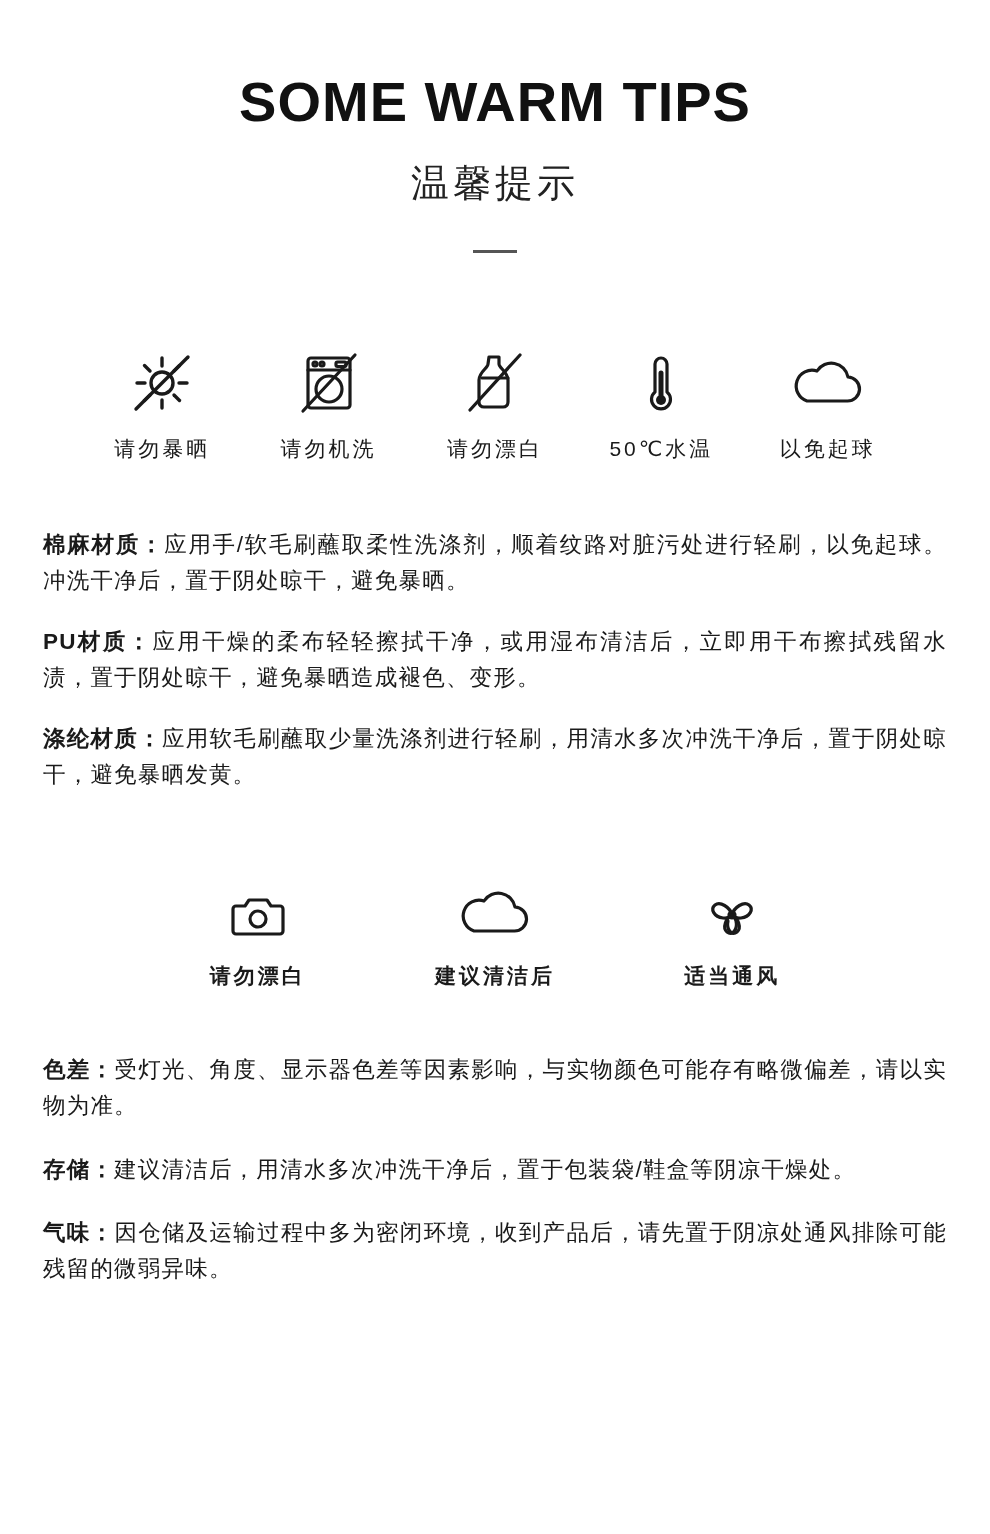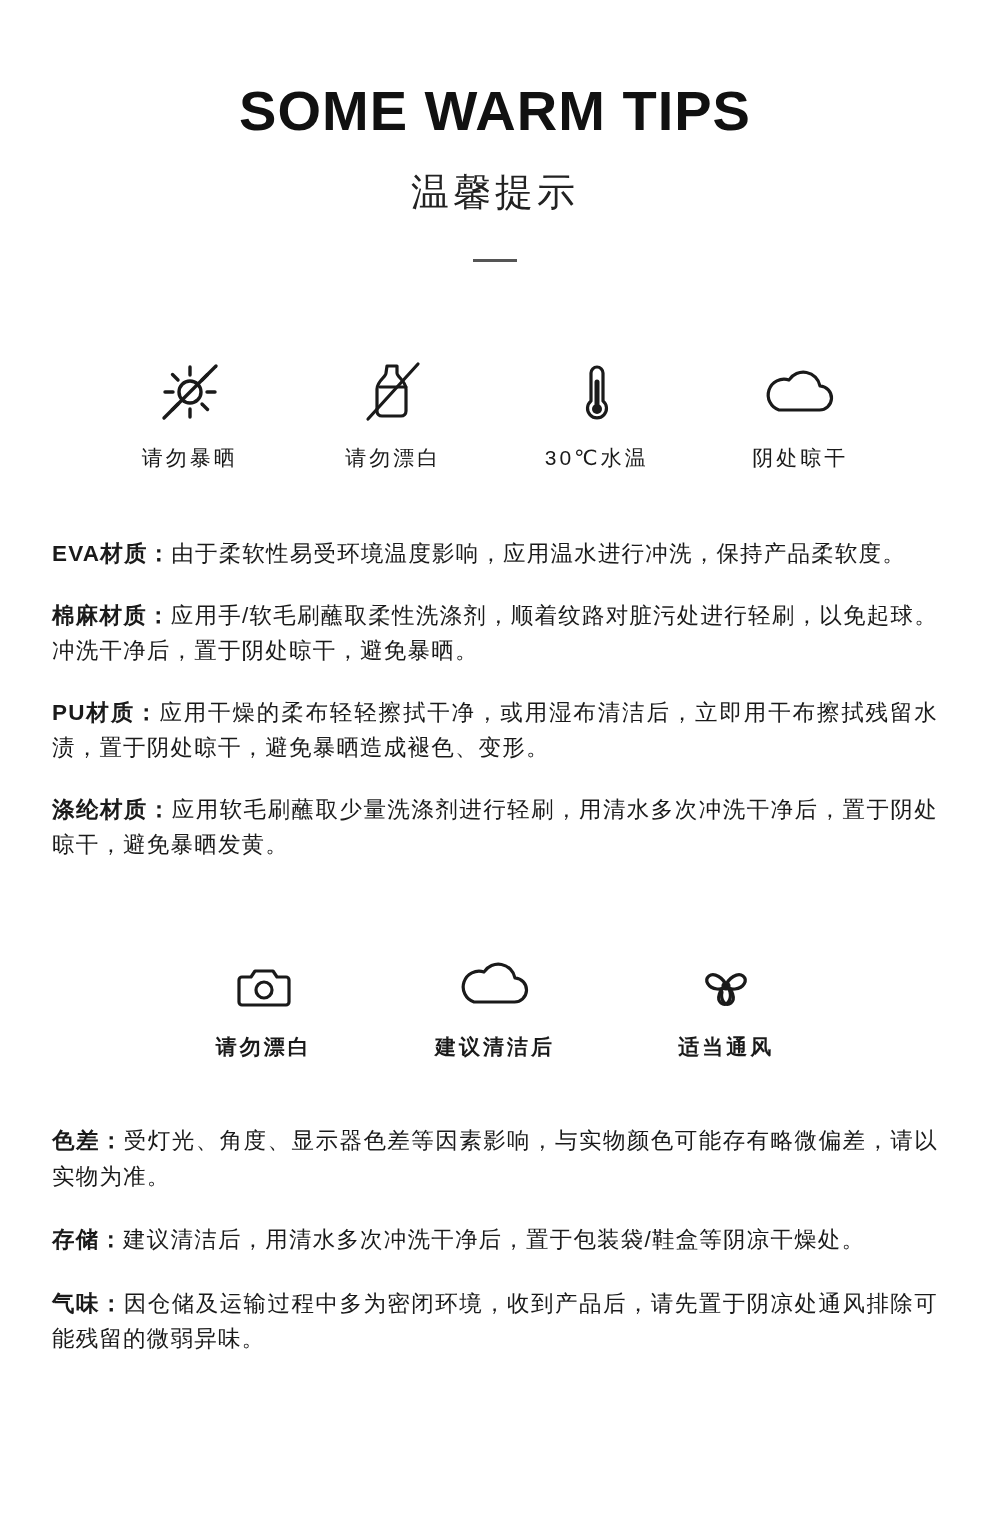--- a/index.html
+++ b/index.html
@@ -12,21 +12,21 @@
     height: 1534px;
     font-family: "Liberation Sans", "DejaVu Sans", sans-serif;
     color: #1a1a1a;
     position: relative;
     overflow: hidden;
   }
   .page {
     width: 990px;
     height: 1534px;
     box-sizing: border-box;
-    padding: 18px;
+    padding: 9px;
     position: relative;
   }
 
   
   .header {
     text-align: center;
     padding-top: 62px;
   }
   .title-en {
     font-size: 56px;
@@ -142,20 +142,36 @@
             <line x1="50" y1="48" x2="55.5" y2="53.5"></line>
             <line x1="20.5" y1="53.5" x2="26" y2="48"></line>
             <line x1="50" y1="24" x2="55.5" y2="18.5"></line>
             <line x1="12" y1="62" x2="64" y2="10"></line>
           </g>
         </svg>
       </div>
       <div class="icon-label">请勿暴晒</div>
     </div>
 
+    <div class="icon-cell">
+      <div class="icon-glyph">
+        <svg width="76" height="70" viewBox="0 0 76 70">
+          <g stroke="#1a1a1a" stroke-width="3.2" fill="none" stroke-linecap="round" stroke-linejoin="round">
+            <rect x="17" y="11" width="42" height="50" rx="3"></rect>
+            <line x1="17" y1="23" x2="59" y2="23"></line>
+            <circle cx="38" cy="42" r="13"></circle>
+            <circle cx="24" cy="17" r="2"></circle>
+            <circle cx="31" cy="17" r="2"></circle>
+            <rect x="45" y="15" width="10" height="4.5" rx="1.4"></rect>
+            <line x1="12" y1="64" x2="64" y2="8"></line>
+          </g>
+        </svg>
+      </div>
+      <div class="icon-label">请勿机洗</div>
+    </div>
 
     <div class="icon-cell">
       <div class="icon-glyph">
         <svg width="76" height="70" viewBox="0 0 76 70">
           <g stroke="#1a1a1a" stroke-width="3.2" fill="none" stroke-linecap="round" stroke-linejoin="round">
             <path d="M32 10 h10 v7 c0 4 9 8 9 16 v22 c0 3 -2 5 -5 5 h-19 c-3 0 -5 -2 -5 -5 v-22 c0 -8 9 -12 9 -16 z"></path>
             <line x1="25" y1="31" x2="51" y2="31"></line>
             <line x1="13" y1="63" x2="63" y2="8"></line>
           </g>
         </svg>
@@ -166,38 +182,37 @@
     <div class="icon-cell">
       <div class="icon-glyph">
         <svg width="76" height="70" viewBox="0 0 76 70">
           <g stroke="#1a1a1a" stroke-width="3.2" fill="none" stroke-linecap="round" stroke-linejoin="round">
             <path d="M44 45 V17 a6 6 0 0 0 -12 0 v28 a9.5 9.5 0 1 0 12 0 z"></path>
             <circle cx="38" cy="53" r="5" fill="#1a1a1a" stroke="none"></circle>
             <line x1="38" y1="48" x2="38" y2="26" stroke-width="5"></line>
           </g>
         </svg>
       </div>
-      <div class="icon-label">30℃水温</div>
+      <div class="icon-label">50℃水温</div>
     </div>
 
     <div class="icon-cell">
       <div class="icon-glyph">
         <svg width="86" height="70" viewBox="0 0 86 70">
           <g stroke="#1a1a1a" stroke-width="3.2" fill="none" stroke-linecap="round" stroke-linejoin="round">
             <path d="M22 54 h40 a12 12 0 0 0 1 -24 a17 17 0 0 0 -31 -6 a11 11 0 0 0 -10 30 z"></path>
           </g>
         </svg>
       </div>
-      <div class="icon-label">阴处晾干</div>
+      <div class="icon-label">以免起球</div>
     </div>
 
   </div>
 
   <div class="text-block block-one">
-    <p class="para"><span class="lead">EVA材质：</span><span>由于柔软性易受环境温度影响，应用温水进行冲洗，保持产品柔软度。</span></p>
     <p class="para"><span class="lead">棉麻材质：</span><span>应用手/软毛刷蘸取柔性洗涤剂，顺着纹路对脏污处进行轻刷，以免起球。冲洗干净后，置于阴处晾干，避免暴晒。</span></p>
     <p class="para"><span class="lead">PU材质：</span><span>应用干燥的柔布轻轻擦拭干净，或用湿布清洁后，立即用干布擦拭残留水渍，置于阴处晾干，避免暴晒造成褪色、变形。</span></p>
     <p class="para"><span class="lead">涤纶材质：</span><span>应用软毛刷蘸取少量洗涤剂进行轻刷，用清水多次冲洗干净后，置于阴处晾干，避免暴晒发黄。</span></p>
   </div>
 
   <div class="icon-row row-two">
 
     <div class="icon-cell">
       <div class="icon-glyph">
         <svg width="76" height="58" viewBox="0 0 76 58">

